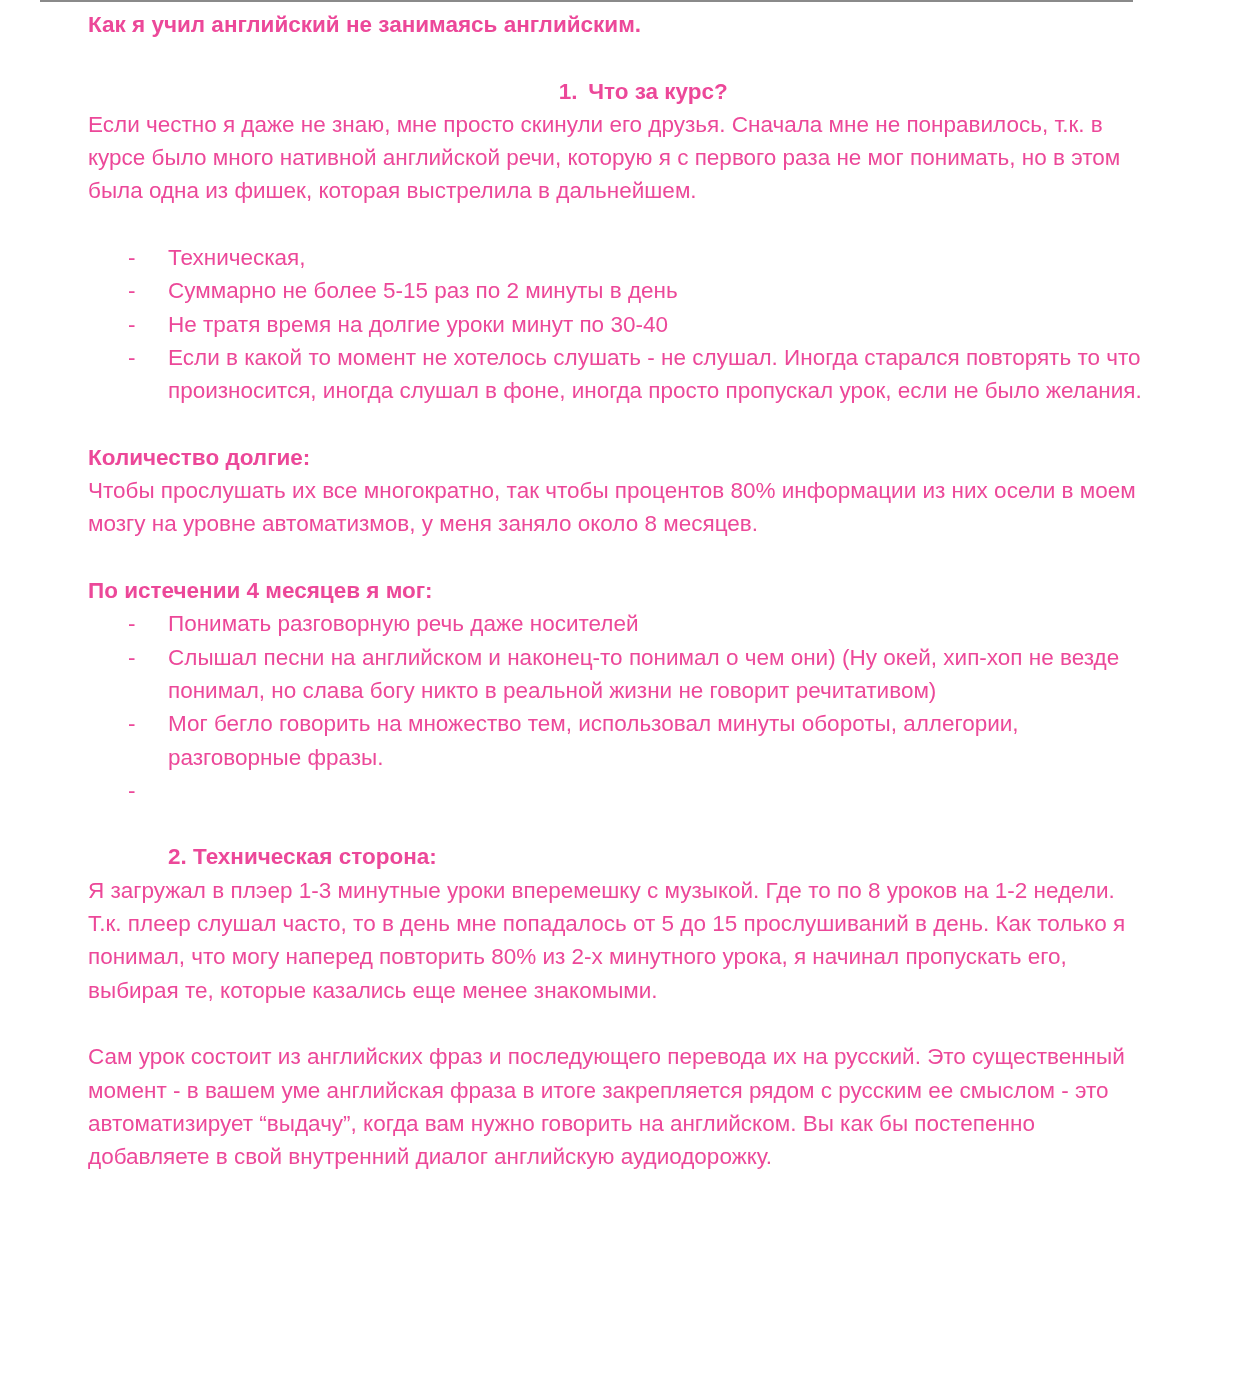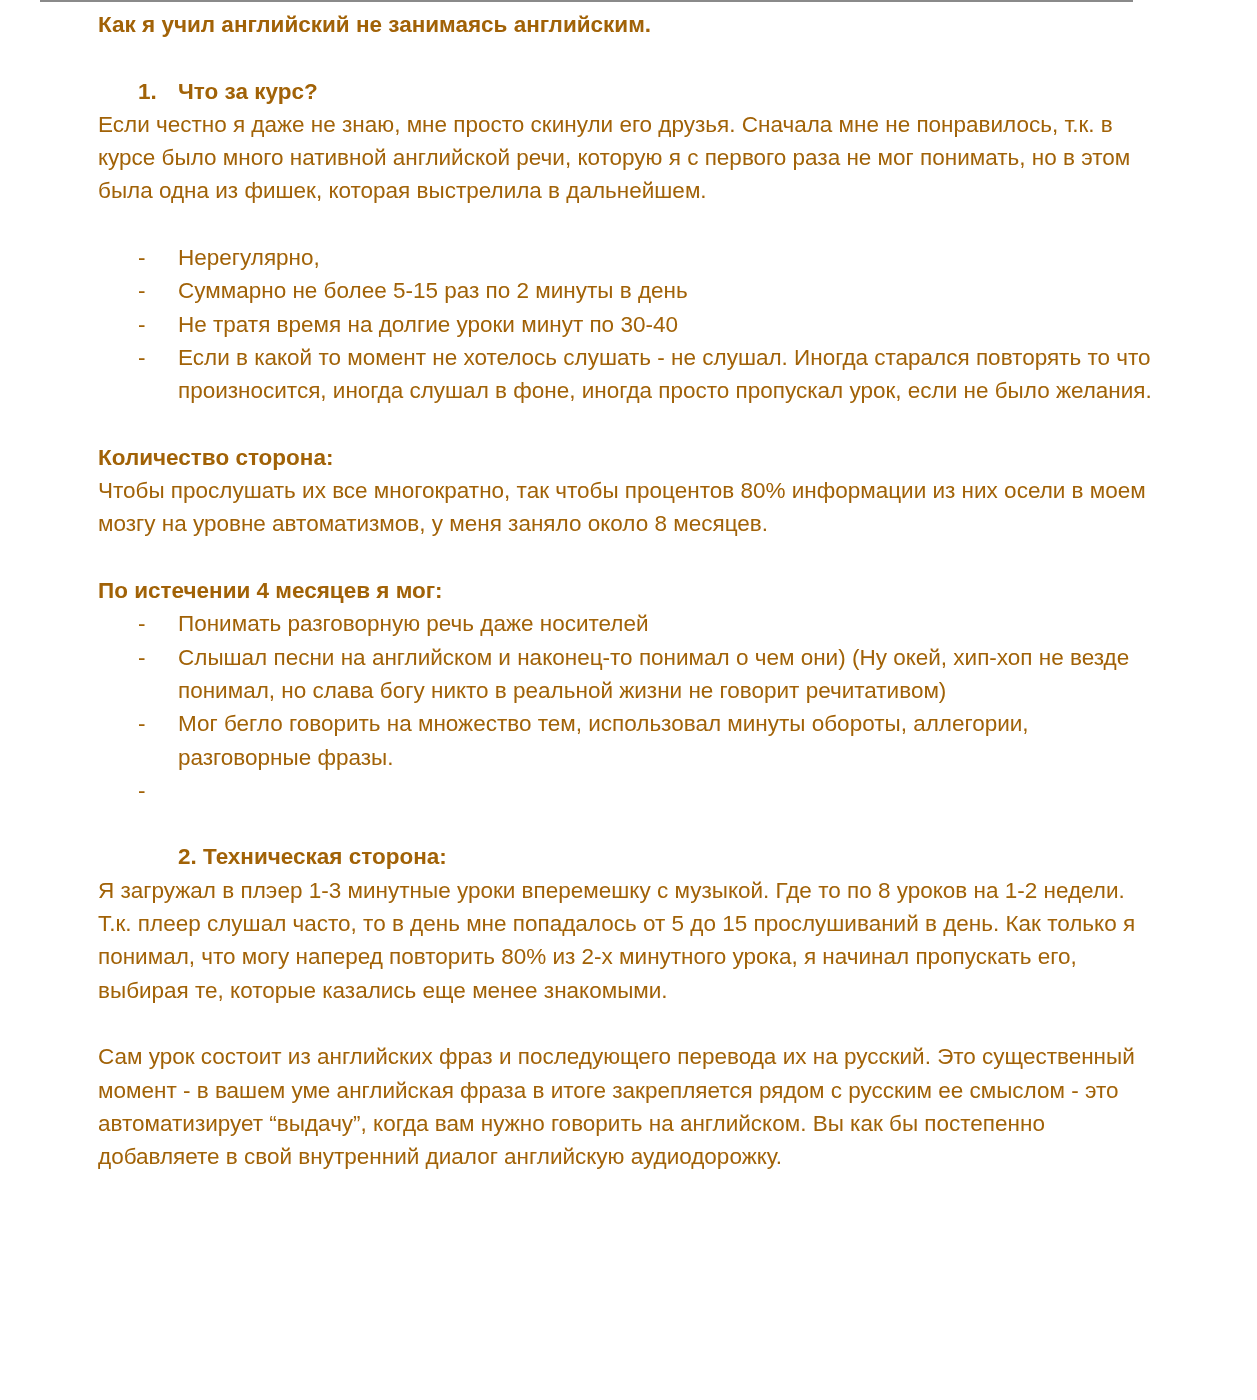--- a/index.html
+++ b/index.html
@@ -1,26 +1,26 @@
 <!DOCTYPE html>
 <html><head>
   <meta charset="utf-8">
   <style>
     html, body { margin: 0; padding: 0; background: #ffffff; }
     body { width: 1257px; height: 1400px; overflow: hidden; position: relative; }
     .topbar { position: absolute; left: 0; top: 0; width: 1257px; height: 4px; background: #ffffff; }
     .topbar .rule { position: absolute; left: 40px; top: 0; width: 1093px; height: 2px; background: #8a8a8a; }
-    .doc { position: absolute; left: 98px; top: 8px; width: 1060px;
-      font-family: "Liberation Sans", sans-serif; font-size: 22.5px; color: #a16207; line-height: 33.3px; }
+    .doc { position: absolute; left: 88px; top: 8px; width: 1060px;
+      font-family: "Liberation Sans", sans-serif; font-size: 22.5px; color: #ec4899; line-height: 33.3px; }
     .doc p { margin: 0; }
     .b { font-weight: bold; }
     .gap { height: 33.3px; }
     .gap2 { height: 66.6px; }
     .title { margin-bottom: 0; }
-    .num { padding-left: 40px; }
+    .num { padding-left: 40px; text-align: center; }
     .num .n { display: inline-block; width: 40px; }
     .num2 { padding-left: 80px; }
     ul.dash { list-style: none; margin: 0; padding: 0; }
     ul.dash li { position: relative; padding-left: 80px; }
     ul.dash li .mark { position: absolute; left: 40px; top: 0; }
   </style>
 </head>
 <body>
 
 <div class="topbar">
@@ -29,28 +29,28 @@
 
 <div class="doc">
   <p class="b title">Как я учил английский не занимаясь английским.</p>
   <div class="gap"></div>
 
   <p class="b num"><span class="n">1.</span><span>Что за курс?</span></p>
   <p>Если честно я даже не знаю, мне просто скинули его друзья. Сначала мне не понравилось, т.к. в курсе было много нативной английской речи, которую я с первого раза не мог понимать, но в этом была одна из фишек, которая выстрелила в дальнейшем.</p>
   <div class="gap"></div>
 
   <ul class="dash">
-    <li><span class="mark">-</span><span>Нерегулярно,</span></li>
+    <li><span class="mark">-</span><span>Техническая,</span></li>
     <li><span class="mark">-</span><span>Суммарно не более 5-15 раз по 2 минуты в день</span></li>
     <li><span class="mark">-</span><span>Не тратя время на долгие уроки минут по 30-40</span></li>
     <li><span class="mark">-</span><span>Если в какой то момент не хотелось слушать - не слушал. Иногда старался повторять то что произносится, иногда слушал в фоне, иногда просто пропускал урок, если не было желания.</span></li>
   </ul>
   <div class="gap"></div>
 
-  <p class="b">Количество сторона:</p>
+  <p class="b">Количество долгие:</p>
   <p>Чтобы прослушать их все многократно, так чтобы процентов 80% информации из них осели в моем мозгу на уровне автоматизмов, у меня заняло около 8 месяцев.</p>
   <div class="gap"></div>
 
   <p class="b">По истечении 4 месяцев я мог:</p>
   <ul class="dash">
     <li><span class="mark">-</span><span>Понимать разговорную речь даже носителей</span></li>
     <li><span class="mark">-</span><span>Слышал песни на английском и наконец-то понимал о чем они) (Ну окей, хип-хоп не везде понимал, но слава богу никто в реальной жизни не говорит речитативом)</span></li>
     <li><span class="mark">-</span><span>Мог бегло говорить на множество тем, использовал минуты обороты, аллегории, разговорные фразы.</span></li>
     <li><span class="mark">-</span></li>
   </ul>

